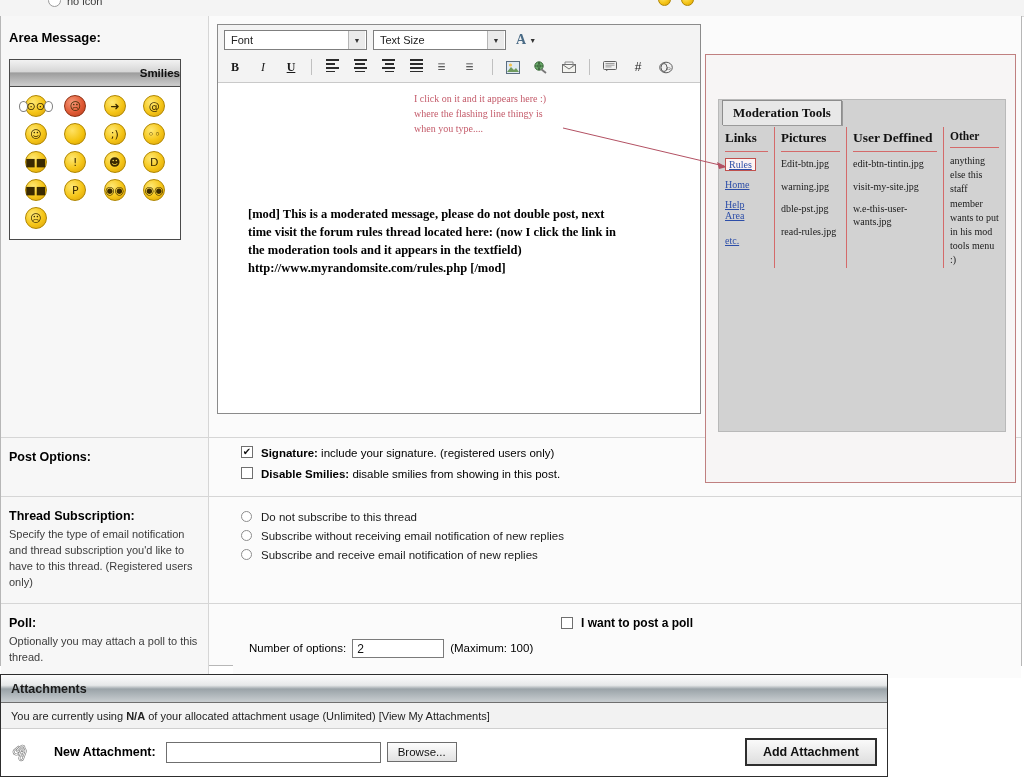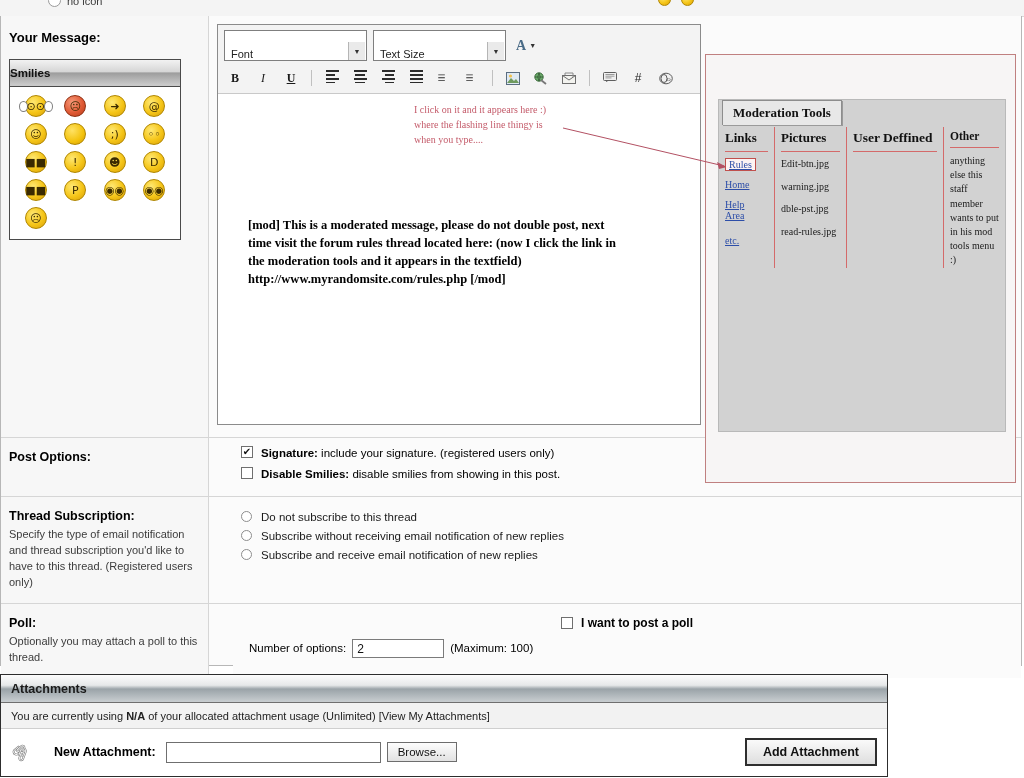--- a/index.html
+++ b/index.html
@@ -39,21 +39,21 @@
   .col-label .desc{font-size:11px;color:#3c3c3c;line-height:1.45;}
   .col-body{flex:1;box-sizing:border-box;padding:8px 8px 8px 8px;position:relative;background:#fbfbfb;}
 
   
   .msg-row{display:flex;border-bottom:1px solid #d6d6d6;height:422px;box-sizing:border-box;}
   .msg-left{width:208px;min-width:208px;box-sizing:border-box;background:#f7f7f7;border-right:1px solid #d6d6d6;padding:14px 8px 8px 8px;}
   .msg-left .title{font-weight:bold;font-size:13px;margin-bottom:14px;}
 
   .smilies-box{width:172px;border:1px solid #4a4a4a;background:#fff;box-sizing:border-box;}
   .smilies-head{
-    height:26px;line-height:26px;text-align:left;font-weight:bold;font-size:11.5px;color:#111;
+    height:26px;line-height:26px;text-align:right;font-weight:bold;font-size:11.5px;color:#111;
     background:linear-gradient(to bottom,#f2f2f2 0%,#d6d6d6 45%,#9d9d9d 50%,#c9c9c9 95%);
     border-bottom:1px solid #4a4a4a;
   }
   .smilies-grid{padding:8px 6px 10px 6px;display:grid;grid-template-columns:repeat(4,1fr);row-gap:6px;justify-items:center;}
   .smiley{width:22px;height:22px;border-radius:50%;position:relative;display:block;
           background:radial-gradient(circle at 36% 32%, #ffe873 0%, #f5c518 55%, #d79e08 100%);
           border:1px solid #b08600;box-sizing:border-box;}
   .smiley.red{background:radial-gradient(circle at 36% 32%, #f79a7a 0%, #e05a35 55%, #b53c18 100%);border-color:#8e2f12;}
   .smiley.blank{background:radial-gradient(circle at 36% 32%, #ffe264 0%, #f3c20c 60%, #d09a05 100%);}
   .smiley .g{position:absolute;left:0;right:0;top:0;bottom:0;display:flex;align-items:center;justify-content:center;
@@ -62,21 +62,21 @@
   .smiley .ear.l{left:-7px;}
   .smiley .ear.r{right:-7px;}
 
   
   .msg-right{flex:1;box-sizing:border-box;padding:8px 10px 8px 8px;position:relative;background:#fbfbfb;}
   .editor{width:484px;border:1px solid #8b8b8b;background:#fff;box-sizing:border-box;}
   .editor-toolbar{background:#f3f3f3;border-bottom:1px solid #c9c9c9;}
   .tb-row{display:flex;align-items:center;gap:6px;padding:5px 6px;}
   .tb-row.r2{padding-top:2px;padding-bottom:5px;}
   .select{
-    height:31px;border:1px solid #7f7f7f;background:#fff;display:flex;align-items:flex-end;
+    height:20px;border:1px solid #7f7f7f;background:#fff;display:flex;align-items:center;
     box-sizing:border-box;font-size:11px;color:#222;
   }
   .select .txt{padding:0 6px;flex:1;}
   .select .arrow{
     width:16px;height:18px;margin:0 1px 0 0;background:#eaeaea;border-left:1px solid #b5b5b5;
     display:flex;align-items:center;justify-content:center;font-size:7px;color:#333;
   }
   .select.font{width:143px;}
   .select.size{width:133px;}
   .tb-btn{width:22px;height:20px;display:flex;align-items:center;justify-content:center;font-size:12px;color:#1a1a1a;cursor:default;}
@@ -195,21 +195,21 @@
     <div class="top-smilies">
       <span class="smiley" style="width:13px;height:13px"></span>
       <span class="smiley" style="width:13px;height:13px"></span>
     </div>
   </div>
 
   <div class="form-frame">
 
     <div class="msg-row">
       <div class="msg-left">
-        <div class="title">Your Message:</div>
+        <div class="title">Area Message:</div>
         <div class="smilies-box">
           <div class="smilies-head">Smilies</div>
           <div class="smilies-grid" id="smilies-grid">
               <span class="smiley">
                 <span class="ear l"></span>
                 <span class="ear r"></span>
                 <span class="g">⊙⊙</span>
               </span>
               <span class="smiley red">
                 <span class="g">☹</span>
@@ -458,20 +458,25 @@
         <div class="mod-items">
           <div class="mod-file">Edit-btn.jpg</div>
           <div class="mod-file">warning.jpg</div>
           <div class="mod-file">dble-pst.jpg</div>
           <div class="mod-file">read-rules.jpg</div>
         </div>
       </div>
 
       <div class="mod-col userdef">
         <div class="chead">User Deffined</div>
+        <div class="mod-items">
+          <div class="mod-file">edit-btn-tintin.jpg</div>
+          <div class="mod-file">visit-my-site.jpg</div>
+          <div class="mod-file">w.e-this-user-wants.jpg</div>
+        </div>
       </div>
 
       <div class="mod-col other">
         <div class="chead">Other</div>
         <div class="mod-items">
           <div class="mod-other">anything else this staff member wants to put in his mod tools menu :)</div>
         </div>
       </div>
     </div>
   </div>

